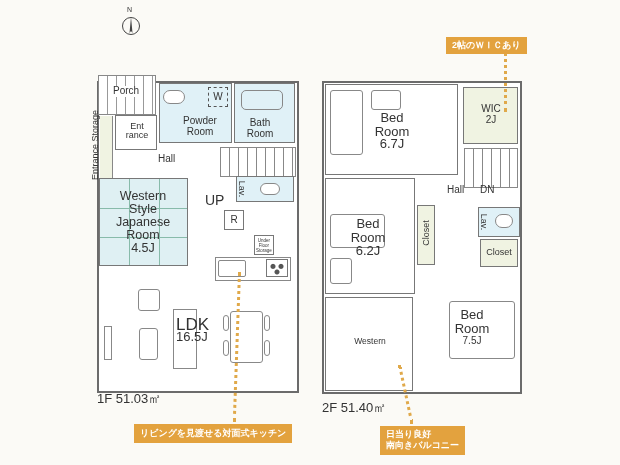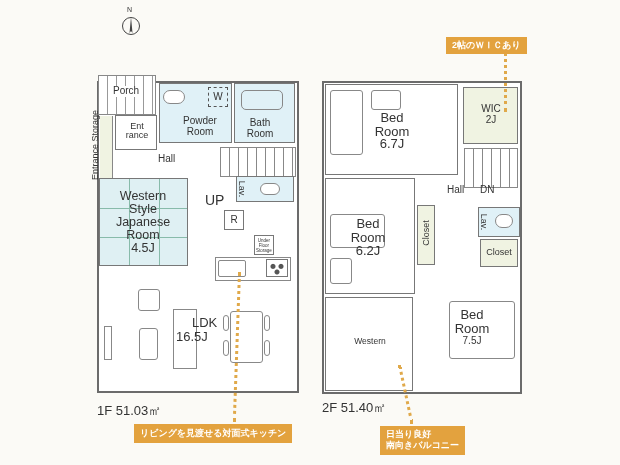--- a/index.html
+++ b/index.html
@@ -77,24 +77,24 @@
   <div class="room" style="left:99px;top:281px;width:198px;height:110px;background:#fff;border:none;"></div>
   <div class="furn" style="left:138px;top:289px;width:22px;height:22px;"></div>
   <div class="furn" style="left:139px;top:328px;width:19px;height:32px;"></div>
   <div class="furn" style="left:173px;top:309px;width:24px;height:60px;border-radius:0;"></div>
   <div class="furn" style="left:104px;top:326px;width:8px;height:34px;border-radius:0;"></div>
   <div class="furn" style="left:230px;top:311px;width:33px;height:52px;"></div>
   <div class="furn" style="left:223px;top:315px;width:6px;height:16px;"></div>
   <div class="furn" style="left:223px;top:340px;width:6px;height:16px;"></div>
   <div class="furn" style="left:264px;top:315px;width:6px;height:16px;"></div>
   <div class="furn" style="left:264px;top:340px;width:6px;height:16px;"></div>
-  <div class="label" style="left:192px;top:316px;font-size:13px;">LDK</div>
+  <div class="label" style="left:176px;top:316px;font-size:17px;">LDK</div>
   <div class="label" style="left:176px;top:330px;font-size:13px;">16.5J</div>
 
-  <div class="area" style="left:97px;top:390px;margin-top:12px;">1F 51.03㎡</div>
+  <div class="area" style="left:97px;top:390px;">1F 51.03㎡</div>
 </div>
 
 <div>
   <div class="wall" style="left:322px;top:81px;width:200px;height:313px;"></div>
 
   <div class="room" style="left:325px;top:84px;width:133px;height:91px;background:#fff;"></div>
   <div class="furn" style="left:330px;top:90px;width:33px;height:65px;"></div>
   <div class="furn" style="left:371px;top:90px;width:30px;height:20px;"></div>
   <div class="label" style="left:372px;top:111px;width:40px;font-size:13px;">Bed Room</div>
   <div class="label" style="left:372px;top:137px;width:40px;font-size:13px;">6.7J</div>

